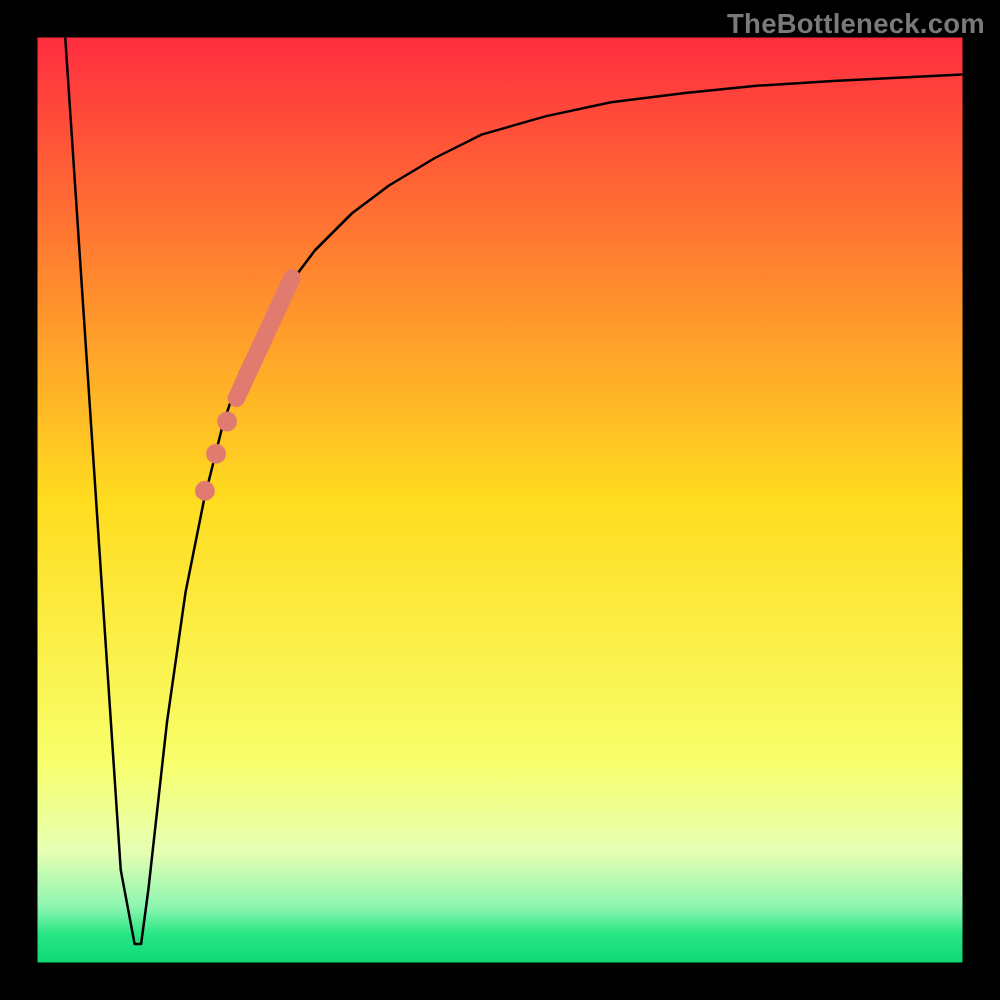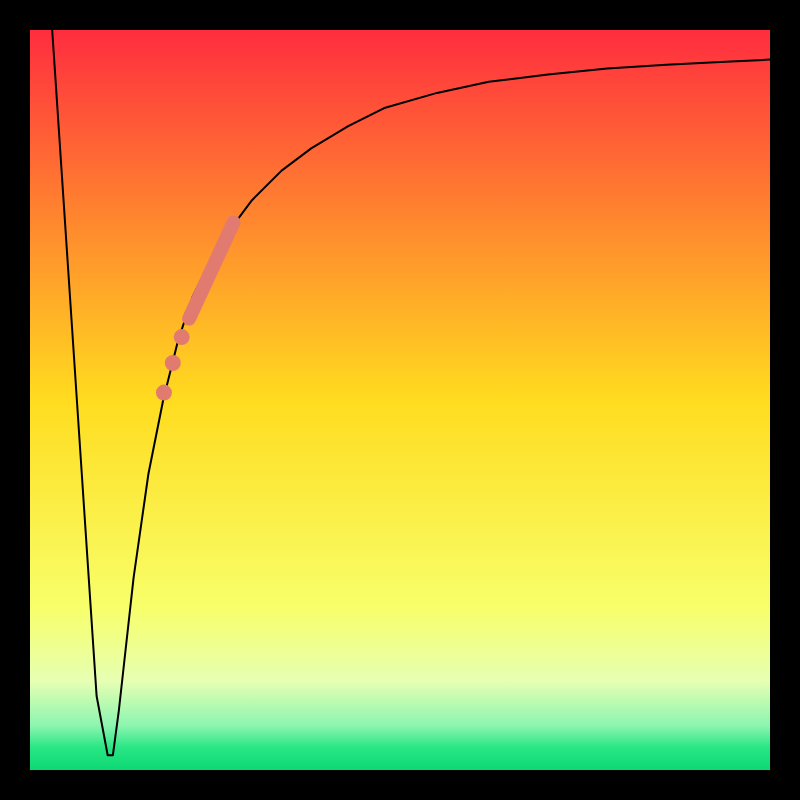--- a/index.html
+++ b/index.html
@@ -23,20 +23,21 @@
     letter-spacing: 0.2px;
   }
   svg {
     display: block;
   }
 </style>
 </head>
 <body>
 
 <div class="chart-container">
+  <div class="attribution">TheBottleneck.com</div>
   <svg id="chart-svg" width="800" height="800" viewBox="0 0 800 800">
     <defs>
       <linearGradient id="bg-grad" x1="0" y1="0" x2="0" y2="1">
           <stop offset="0%" stop-color="#ff2d3f"></stop>
           <stop offset="50%" stop-color="#ffdc1f"></stop>
           <stop offset="78%" stop-color="#f8ff6a"></stop>
           <stop offset="88%" stop-color="#e6ffb3"></stop>
           <stop offset="94%" stop-color="#8cf5b0"></stop>
           <stop offset="97%" stop-color="#28e684"></stop>
           <stop offset="100%" stop-color="#0cd874"></stop>

